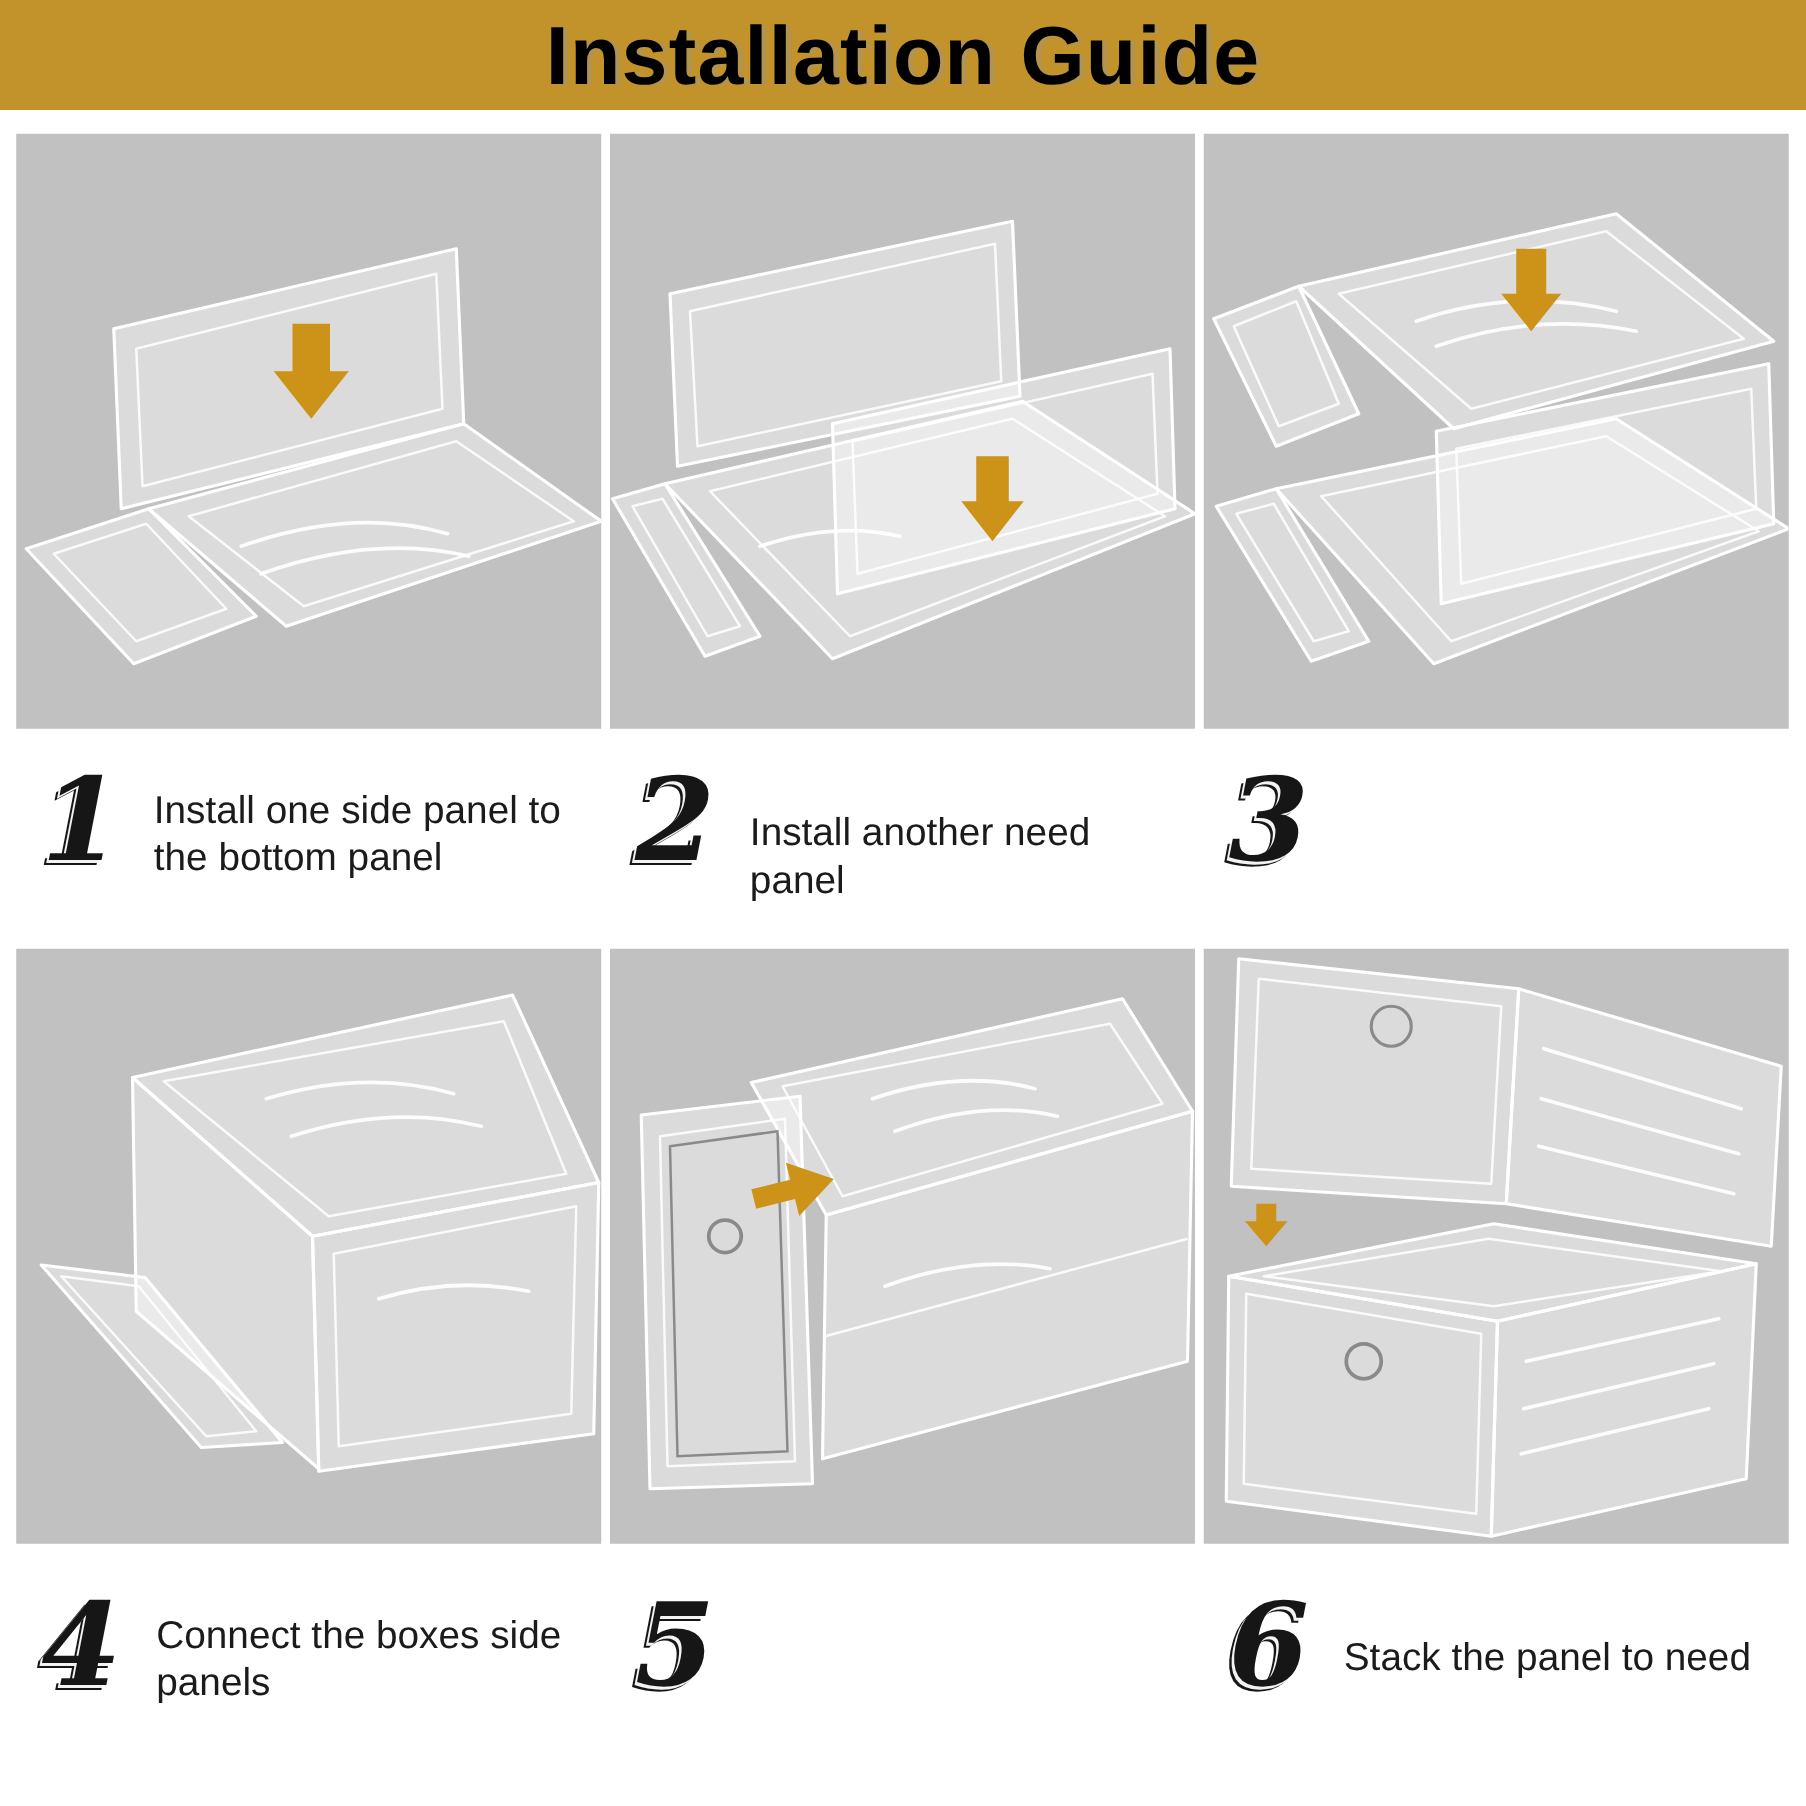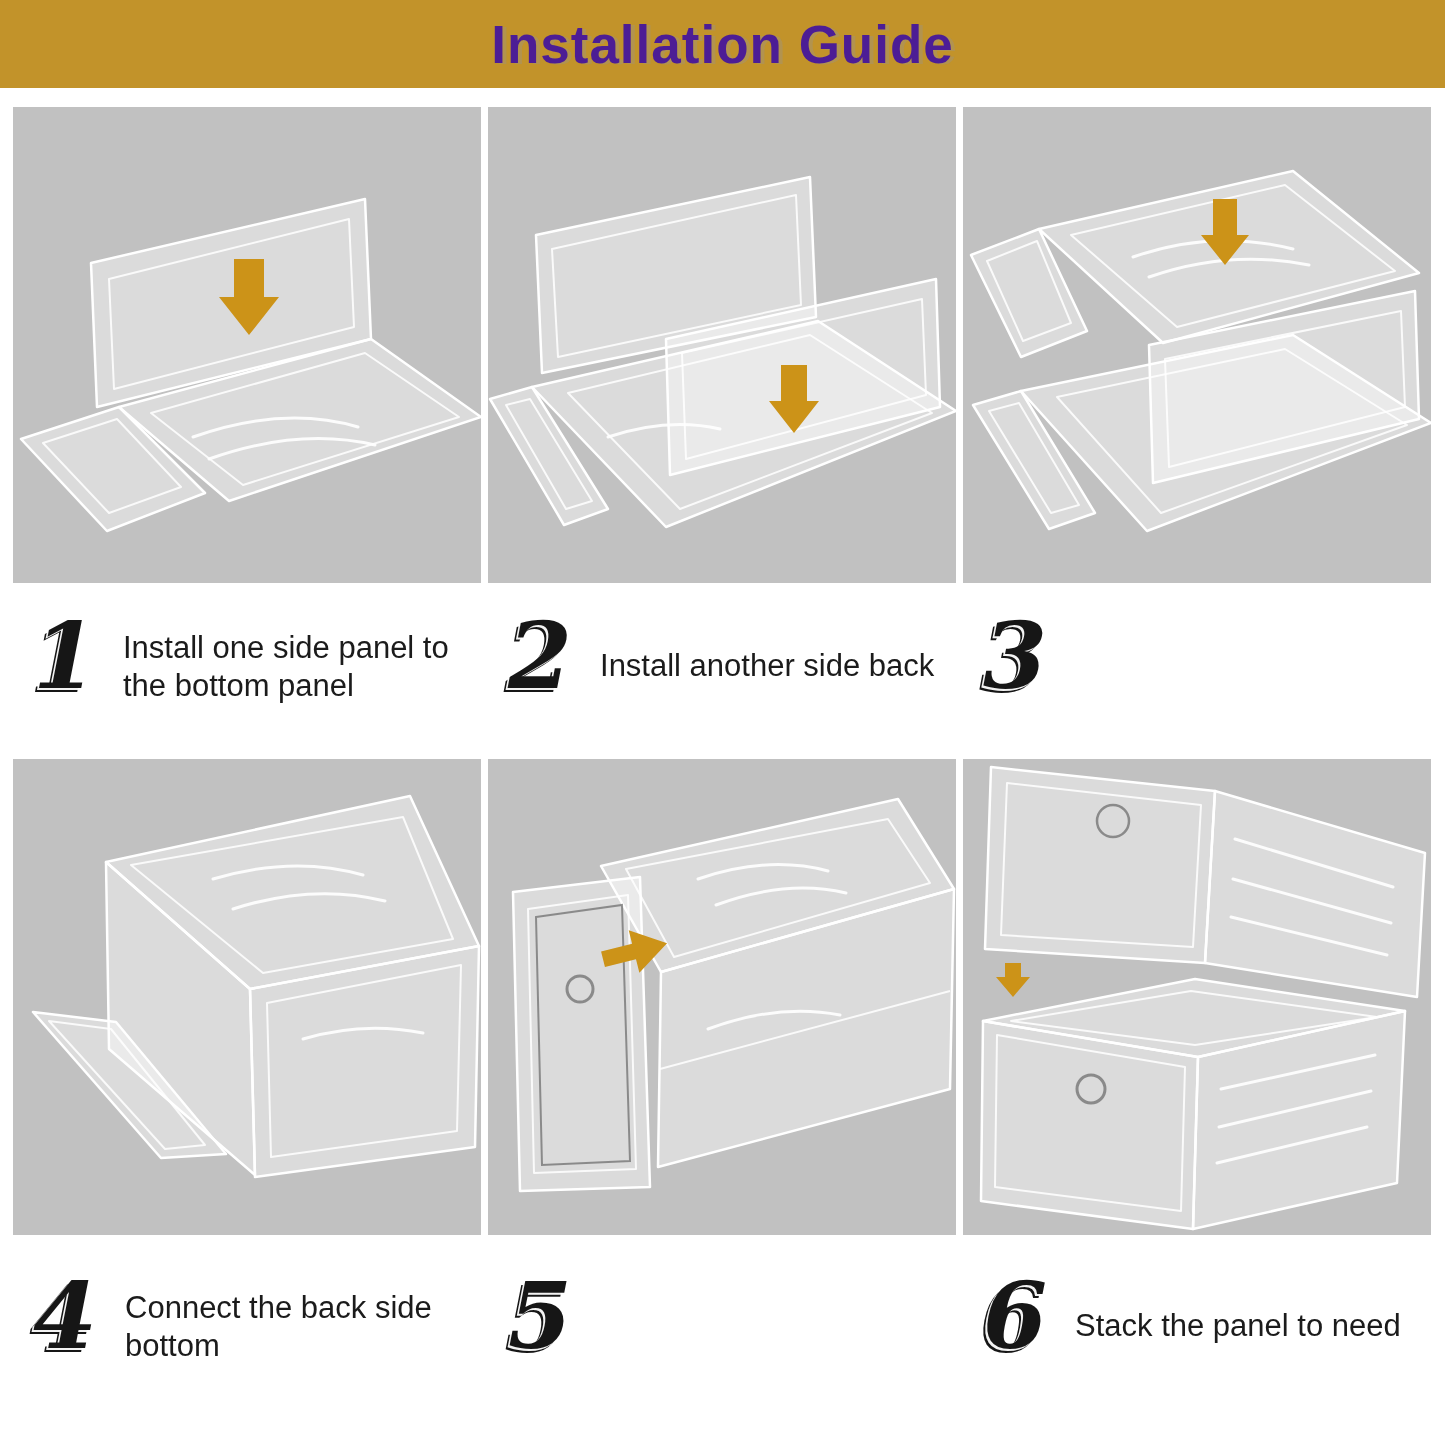--- a/index.html
+++ b/index.html
@@ -7,21 +7,21 @@
     --arrow:#CC9318;
     --panel:#C1C1C1;
     --ink:#1B1B1B;
   }
   html,body{margin:0;padding:0;background:#ffffff;}
   body{font-family:"Liberation Sans",sans-serif;}
   .page{width:1445px;height:1445px;overflow:hidden;background:#fff;}
 
   .header{height:88px;background:var(--gold);display:flex;align-items:center;justify-content:center;}
   .title{
-    color:#4c1d95;font-size:53px;font-weight:bold;letter-spacing:1px;margin:0;
+    color:#000000;font-size:66px;font-weight:bold;letter-spacing:1px;margin:0;
     font-family:"Liberation Sans",sans-serif;
     text-shadow:4px 1px 0 rgba(150,150,150,0.35);
     white-space:nowrap;
   }
 
   .panels{display:flex;gap:7px;padding:0 13px;}
   .panels.first{margin-top:19px;}
   .panel{width:468px;height:476px;background:var(--panel);overflow:hidden;}
   .panel svg{width:100%;height:100%;display:block;}
 
@@ -116,21 +116,21 @@
 
   </div>
 
   <div class="captions first">
     <div class="caption">
       <div class="step-number">1</div>
       <div class="step-text two-line w430">Install one side panel to the bottom panel</div>
     </div>
     <div class="caption">
       <div class="step-number">2</div>
-      <div class="step-text one-line w420">Install another side back</div>
+      <div class="step-text one-line w420">Install another need panel</div>
     </div>
     <div class="caption">
       <div class="step-number">3</div>
     </div>
   </div>
 
   <div class="panels">
 
     <div class="panel">
       <svg viewBox="0 0 468 476">
@@ -184,21 +184,21 @@
         <path class="swoosh" d="M256,368 L408,332"></path>
         <path class="swoosh" d="M254,404 L404,368"></path>
       </svg>
     </div>
 
   </div>
 
   <div class="captions second">
     <div class="caption">
       <div class="step-number">4</div>
-      <div class="step-text two-line w330">Connect the back side bottom</div>
+      <div class="step-text two-line w330">Connect the boxes side panels</div>
     </div>
     <div class="caption">
       <div class="step-number">5</div>
     </div>
     <div class="caption">
       <div class="step-number">6</div>
       <div class="step-text one-line w430">Stack the panel to need</div>
     </div>
   </div>
 

